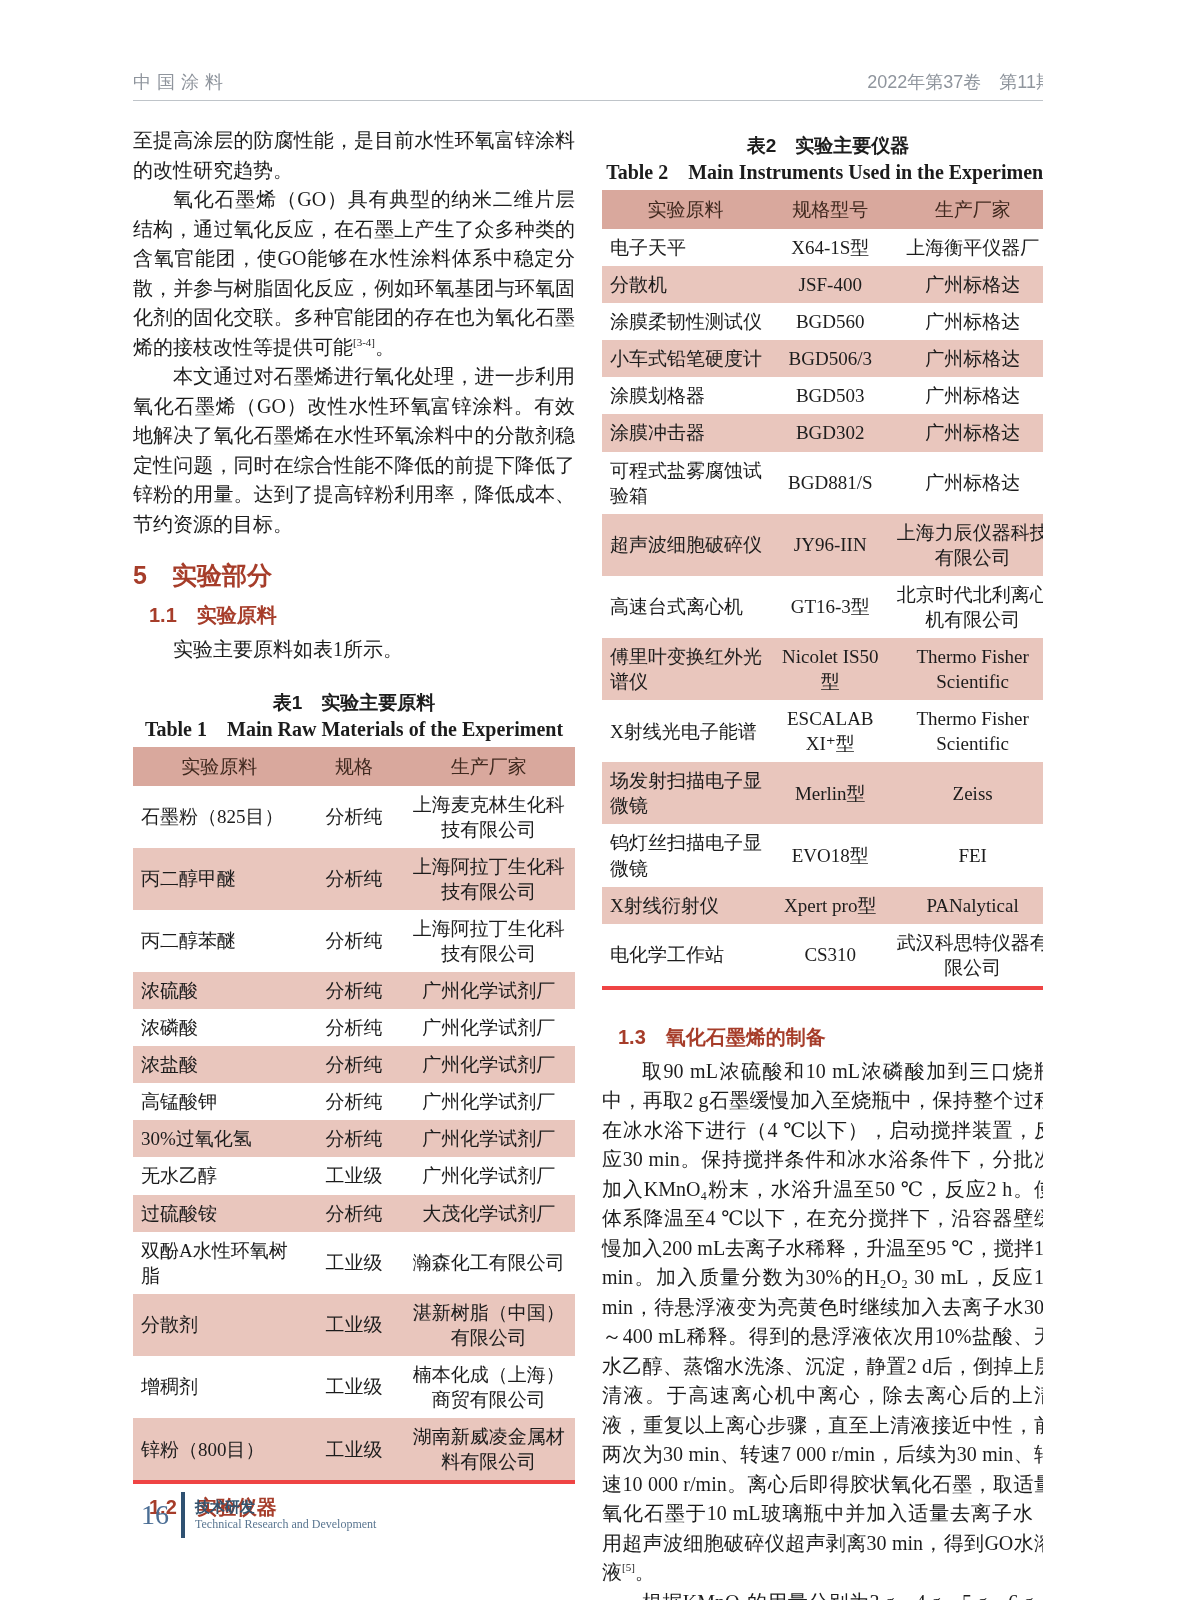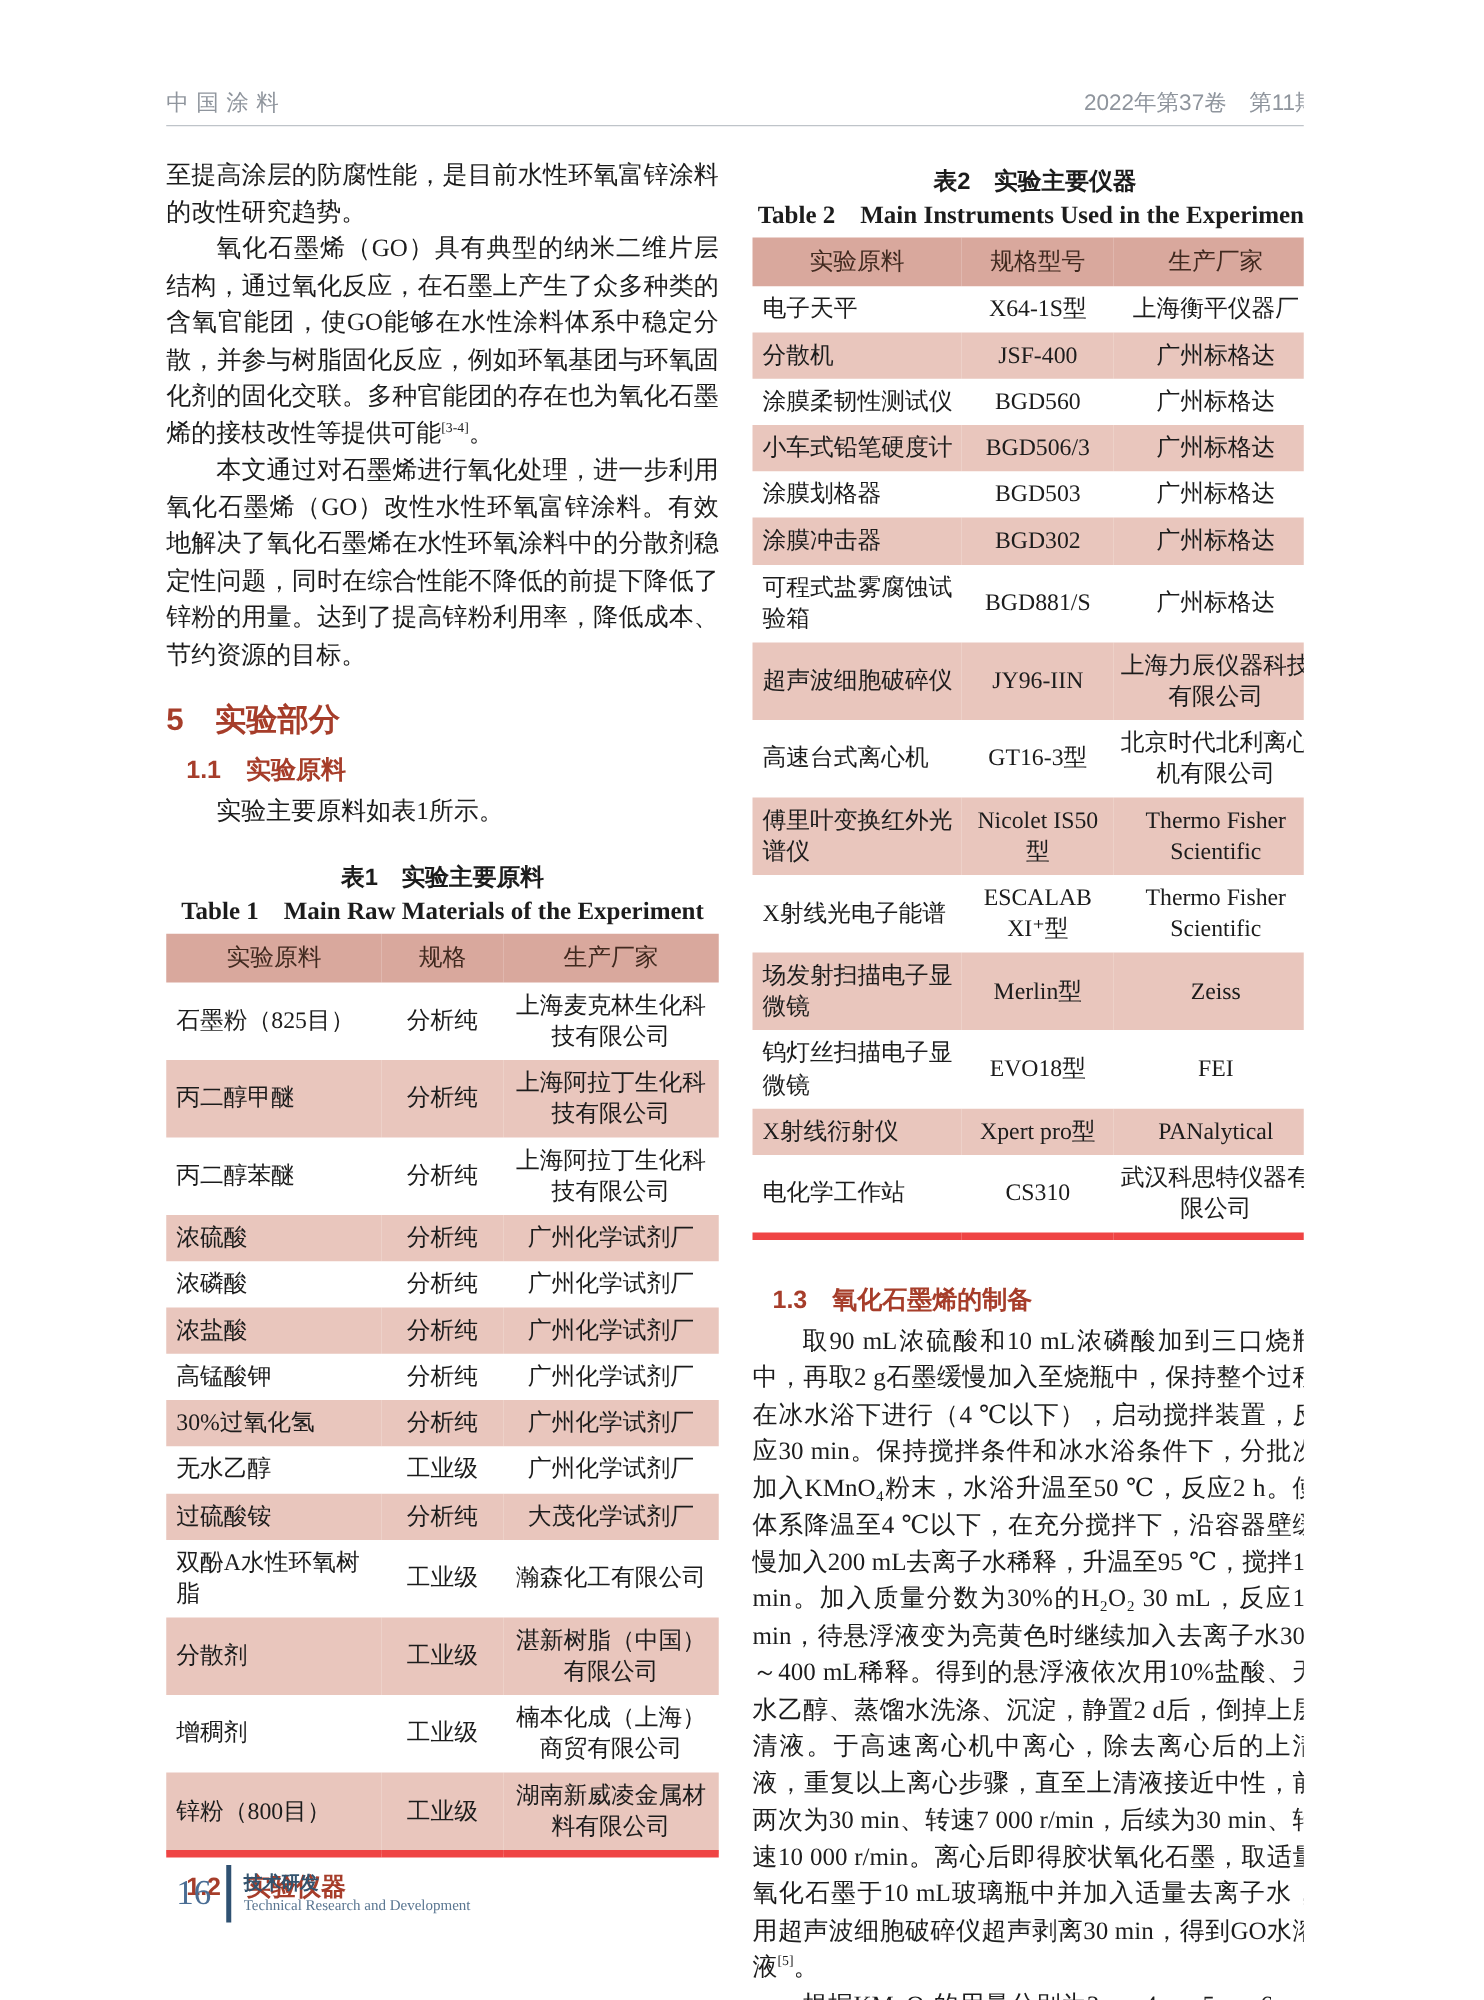--- a/index.html
+++ b/index.html
@@ -58,21 +58,21 @@
     margin:10px 0 6px 16px;
   }
   .tabletitle{
     text-align:center;font-weight:bold;font-size:20px;
     line-height:27px;
   }
   .tabletitle.zh{margin-top:24px;font-family:"Liberation Sans","DejaVu Sans",sans-serif;font-size:19px;}
   .tabletitle.en{font-family:"Liberation Serif","DejaVu Serif",serif;margin-bottom:4px;}
   table.datatable{
     width:100%;border-collapse:collapse;table-layout:fixed;
-    border-bottom:6px solid #ef4444;
+    border-bottom:4px solid #ef4444;
     font-size:19px;line-height:1.32;
   }
   table.datatable th{
     background:var(--th-pink);
     font-weight:normal;color:#40291f;
     padding:7px 4px;text-align:center;
   }
   table.datatable td{
     padding:6px 4px;text-align:center;vertical-align:middle;
   }

